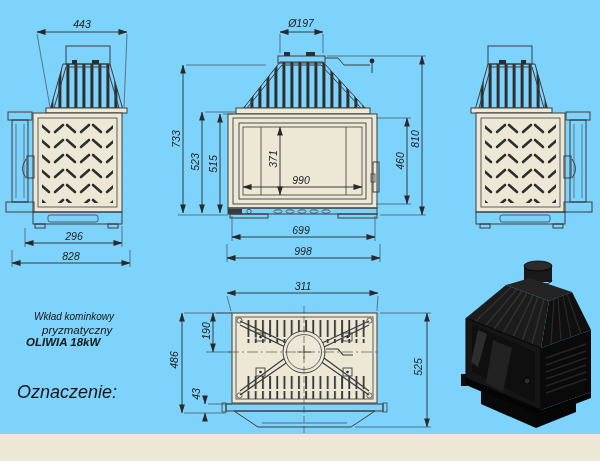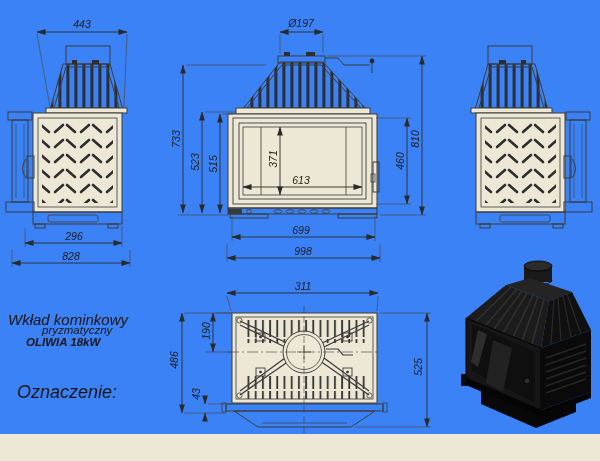--- a/index.html
+++ b/index.html
@@ -1,23 +1,23 @@
 <!DOCTYPE html>
 <html><head>
 <meta charset="utf-8">
 <style>
   html,body{margin:0;padding:0;background:#ece8d5;}
-  .stage{position:relative;width:600px;height:434px;background:#3b82f6;overflow:hidden;
+  .stage{position:relative;width:600px;height:434px;background:#7dd3fc;overflow:hidden;
          font-family:"Liberation Sans",sans-serif;}
   svg{position:absolute;left:0;top:0;}
   .dim{position:absolute;width:44px;height:12px;line-height:12px;margin-left:-22px;margin-top:-6px;
        text-align:center;font-size:10.5px;font-style:italic;font-weight:500;color:#1c1c1c;white-space:nowrap;}
   .dim.v{transform:rotate(-90deg);}
   .tb{position:absolute;font-style:italic;color:#141414;}
-  .tb1{left:8px;top:311px;font-size:15px;}
+  .tb1{left:34px;top:311px;font-size:10px;}
   .tb2{left:28px;top:324px;font-size:11.5px;margin-left:14px;}
   .tb3{left:26px;top:336px;font-size:11.5px;font-weight:bold;}
   .tb4{left:17px;top:382px;font-size:18px;}
   .tb5{left:16px;top:394px;font-size:17.5px;font-weight:bold;letter-spacing:.5px;}
 </style>
 </head>
 <body>
 
 <div class="stage">
 
@@ -266,21 +266,21 @@
 
 <div class="dim" style="left:82px;top:24px">443</div>
 <div class="dim" style="left:74px;top:236px">296</div>
 <div class="dim" style="left:71px;top:256px">828</div>
 
 <div class="dim" style="left:301px;top:23px">Ø197</div>
 <div class="dim v" style="left:176px;top:139px">733</div>
 <div class="dim v" style="left:195px;top:162px">523</div>
 <div class="dim v" style="left:213px;top:164px">515</div>
 <div class="dim v" style="left:273px;top:159px">371</div>
-<div class="dim" style="left:301px;top:180px">613</div>
+<div class="dim" style="left:301px;top:180px">990</div>
 <div class="dim v" style="left:400px;top:161px">460</div>
 <div class="dim v" style="left:415px;top:139px">810</div>
 <div class="dim" style="left:301px;top:230px">699</div>
 <div class="dim" style="left:303px;top:251px">998</div>
 
 <div class="dim" style="left:303px;top:286px">311</div>
 <div class="dim v" style="left:206px;top:331px">190</div>
 <div class="dim v" style="left:174px;top:360px">486</div>
 <div class="dim v" style="left:196px;top:394px">43</div>
 <div class="dim v" style="left:418px;top:367px">525</div>

